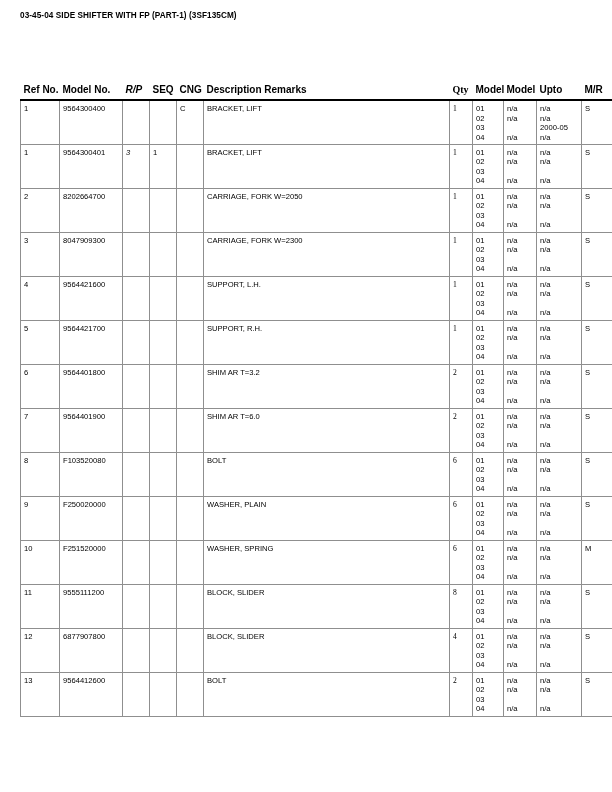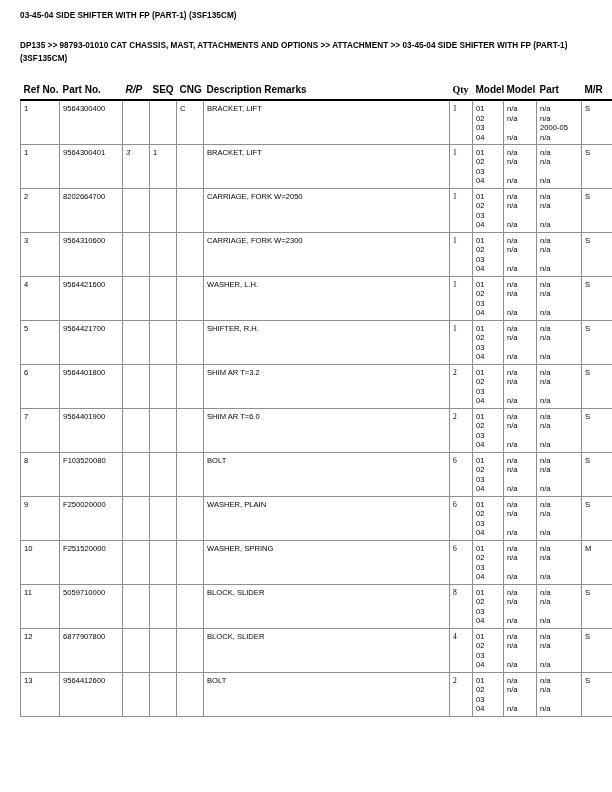--- a/index.html
+++ b/index.html
@@ -111,36 +111,35 @@
   }
   .stack .ln.blank { visibility: hidden; }
 </style>
 </head>
 <body>
 
 <div class="page">
 
   <div class="doc-title">03-45-04 SIDE SHIFTER WITH FP (PART-1) (3SF135CM)</div>
 
-  <div class="breadcrumb">DP135 &gt;&gt; 98793-01010 CAT CHASSIS, MAST, ATTACHMENTS AND OPTIONS &gt;&gt; ATTACHMENT &gt;&gt; 03-45-04 SIDE SHIFTER WITH FP (PART-1) (3SF135CM)</div>
 
   <div class="table-wrap">
     <table class="parts">
       <thead>
         <tr>
           <th class="c-ref">Ref No.</th>
-          <th class="c-part">Part No.</th>
+          <th class="c-part">Model No.</th>
           <th class="c-rp">R/P</th>
           <th class="c-seq">SEQ</th>
           <th class="c-cng">CNG</th>
           <th class="c-desc">Description Remarks</th>
           <th class="c-qty">Qty</th>
           <th class="c-model">Model</th>
           <th class="c-from">Model</th>
-          <th class="c-upto">Part</th>
+          <th class="c-upto">Upto</th>
           <th class="c-mr">M/R</th>
         </tr>
       </thead>
       <tbody id="parts-body">
           <tr>
             <td class="c-ref">1</td>
             <td class="c-part">9564300400</td>
             <td class="c-rp"></td>
             <td class="c-seq"></td>
             <td class="c-cng">C</td>
@@ -235,21 +234,21 @@
                 <span class="ln">n/a</span>
                 <span class="ln">n/a</span>
                 <span class="ln blank">&nbsp;</span>
                 <span class="ln">n/a</span>
               </span>
             </td>
             <td class="c-mr">S</td>
           </tr>
           <tr>
             <td class="c-ref">3</td>
-            <td class="c-part">9564310600</td>
+            <td class="c-part">8047909300</td>
             <td class="c-rp"></td>
             <td class="c-seq"></td>
             <td class="c-cng"></td>
             <td class="c-desc">CARRIAGE, FORK W=2300</td>
             <td class="c-qty">1</td>
             <td class="c-model">
               <span class="stack">
                 <span class="ln">01</span>
                 <span class="ln">02</span>
                 <span class="ln">03</span>
@@ -273,21 +272,21 @@
               </span>
             </td>
             <td class="c-mr">S</td>
           </tr>
           <tr>
             <td class="c-ref">4</td>
             <td class="c-part">9564421600</td>
             <td class="c-rp"></td>
             <td class="c-seq"></td>
             <td class="c-cng"></td>
-            <td class="c-desc">WASHER, L.H.</td>
+            <td class="c-desc">SUPPORT, L.H.</td>
             <td class="c-qty">1</td>
             <td class="c-model">
               <span class="stack">
                 <span class="ln">01</span>
                 <span class="ln">02</span>
                 <span class="ln">03</span>
                 <span class="ln">04</span>
               </span>
             </td>
             <td class="c-from">
@@ -307,21 +306,21 @@
               </span>
             </td>
             <td class="c-mr">S</td>
           </tr>
           <tr>
             <td class="c-ref">5</td>
             <td class="c-part">9564421700</td>
             <td class="c-rp"></td>
             <td class="c-seq"></td>
             <td class="c-cng"></td>
-            <td class="c-desc">SHIFTER, R.H.</td>
+            <td class="c-desc">SUPPORT, R.H.</td>
             <td class="c-qty">1</td>
             <td class="c-model">
               <span class="stack">
                 <span class="ln">01</span>
                 <span class="ln">02</span>
                 <span class="ln">03</span>
                 <span class="ln">04</span>
               </span>
             </td>
             <td class="c-from">
@@ -507,21 +506,21 @@
                 <span class="ln">n/a</span>
                 <span class="ln">n/a</span>
                 <span class="ln blank">&nbsp;</span>
                 <span class="ln">n/a</span>
               </span>
             </td>
             <td class="c-mr">M</td>
           </tr>
           <tr>
             <td class="c-ref">11</td>
-            <td class="c-part">5059710000</td>
+            <td class="c-part">9555111200</td>
             <td class="c-rp"></td>
             <td class="c-seq"></td>
             <td class="c-cng"></td>
             <td class="c-desc">BLOCK, SLIDER</td>
             <td class="c-qty">8</td>
             <td class="c-model">
               <span class="stack">
                 <span class="ln">01</span>
                 <span class="ln">02</span>
                 <span class="ln">03</span>

